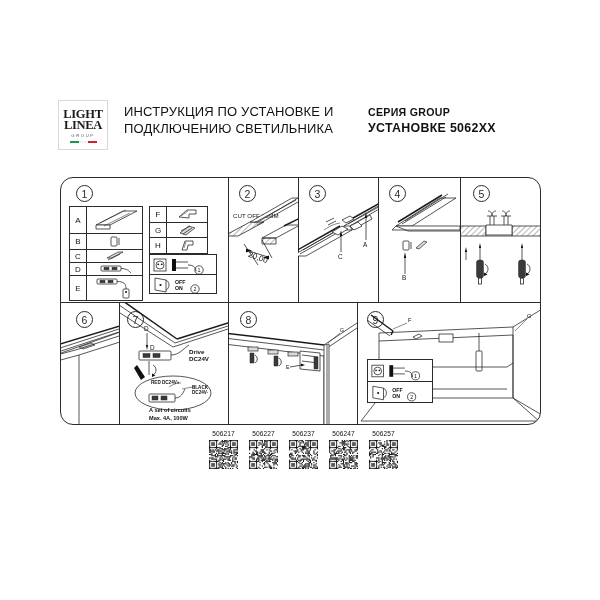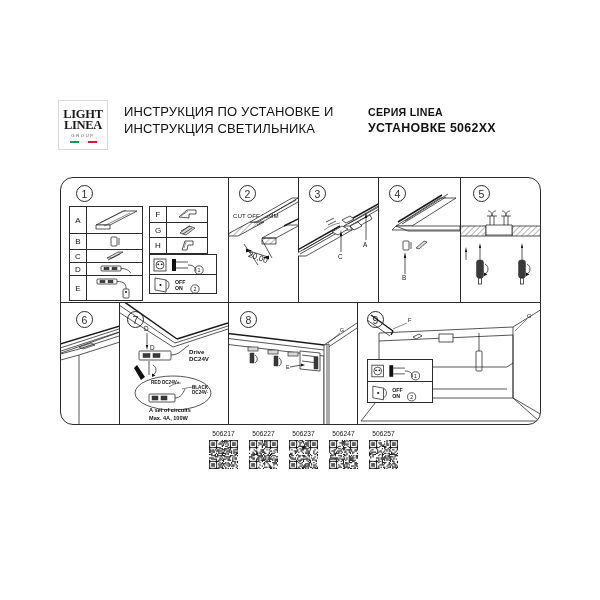--- a/index.html
+++ b/index.html
@@ -103,25 +103,25 @@
       <div class="logo-l3">GROUP</div>
       <div class="logo-flag">
         <i class="fg"></i>
           <i class="fw"></i>
           <i class="fr"></i>
       </div>
     </div>
 
     <div class="title-block">
       <div class="title-line">ИНСТРУКЦИЯ ПО УСТАНОВКЕ И</div>
-      <div class="title-line">ИНСТРУКЦИЯ СВЕТИЛЬНИКА</div>
+      <div class="title-line">ПОДКЛЮЧЕНИЮ СВЕТИЛЬНИКА</div>
     </div>
 
     <div class="series-block">
-      <div class="series-line-1">СЕРИЯ LINEA</div>
+      <div class="series-line-1">СЕРИЯ GROUP</div>
       <div class="series-line-2">УСТАНОВКЕ 5062XX</div>
     </div>
   </div>
 
   <div id="frame">
 
     <svg width="0" height="0" style="position:absolute">
       <defs>
         <pattern id="hatch" width="4" height="4" patternTransform="rotate(45)" patternUnits="userSpaceOnUse">
           <line x1="0" y1="0" x2="0" y2="4" stroke="#2b2b2b" stroke-width="0.7"></line>

